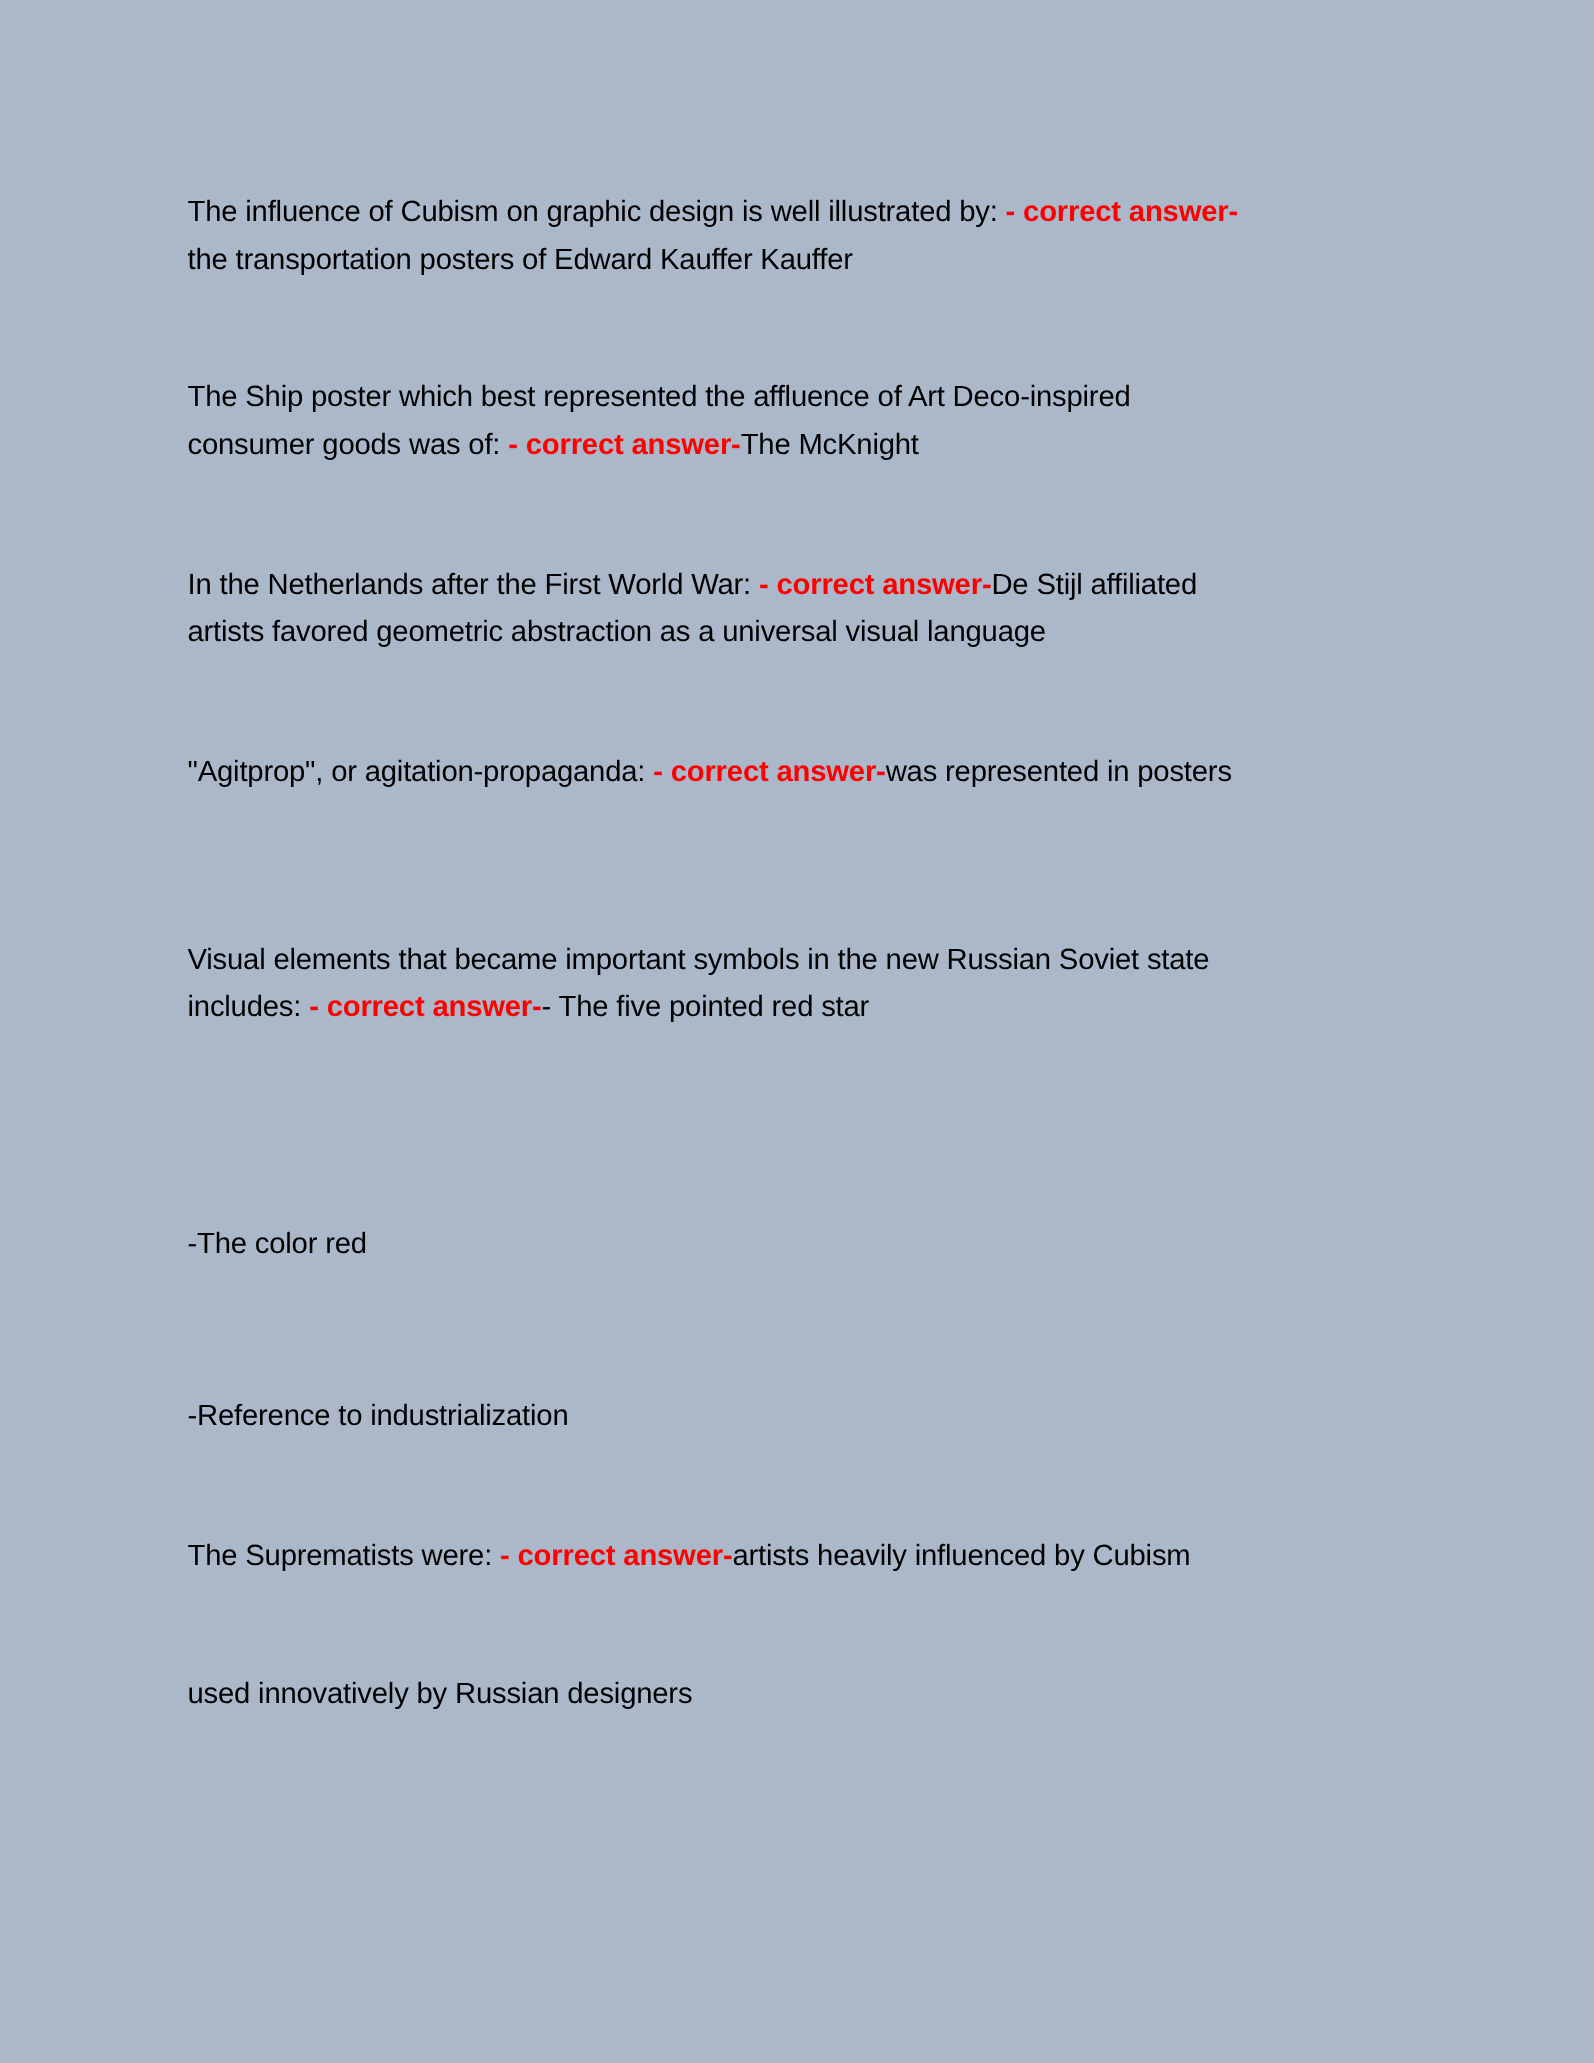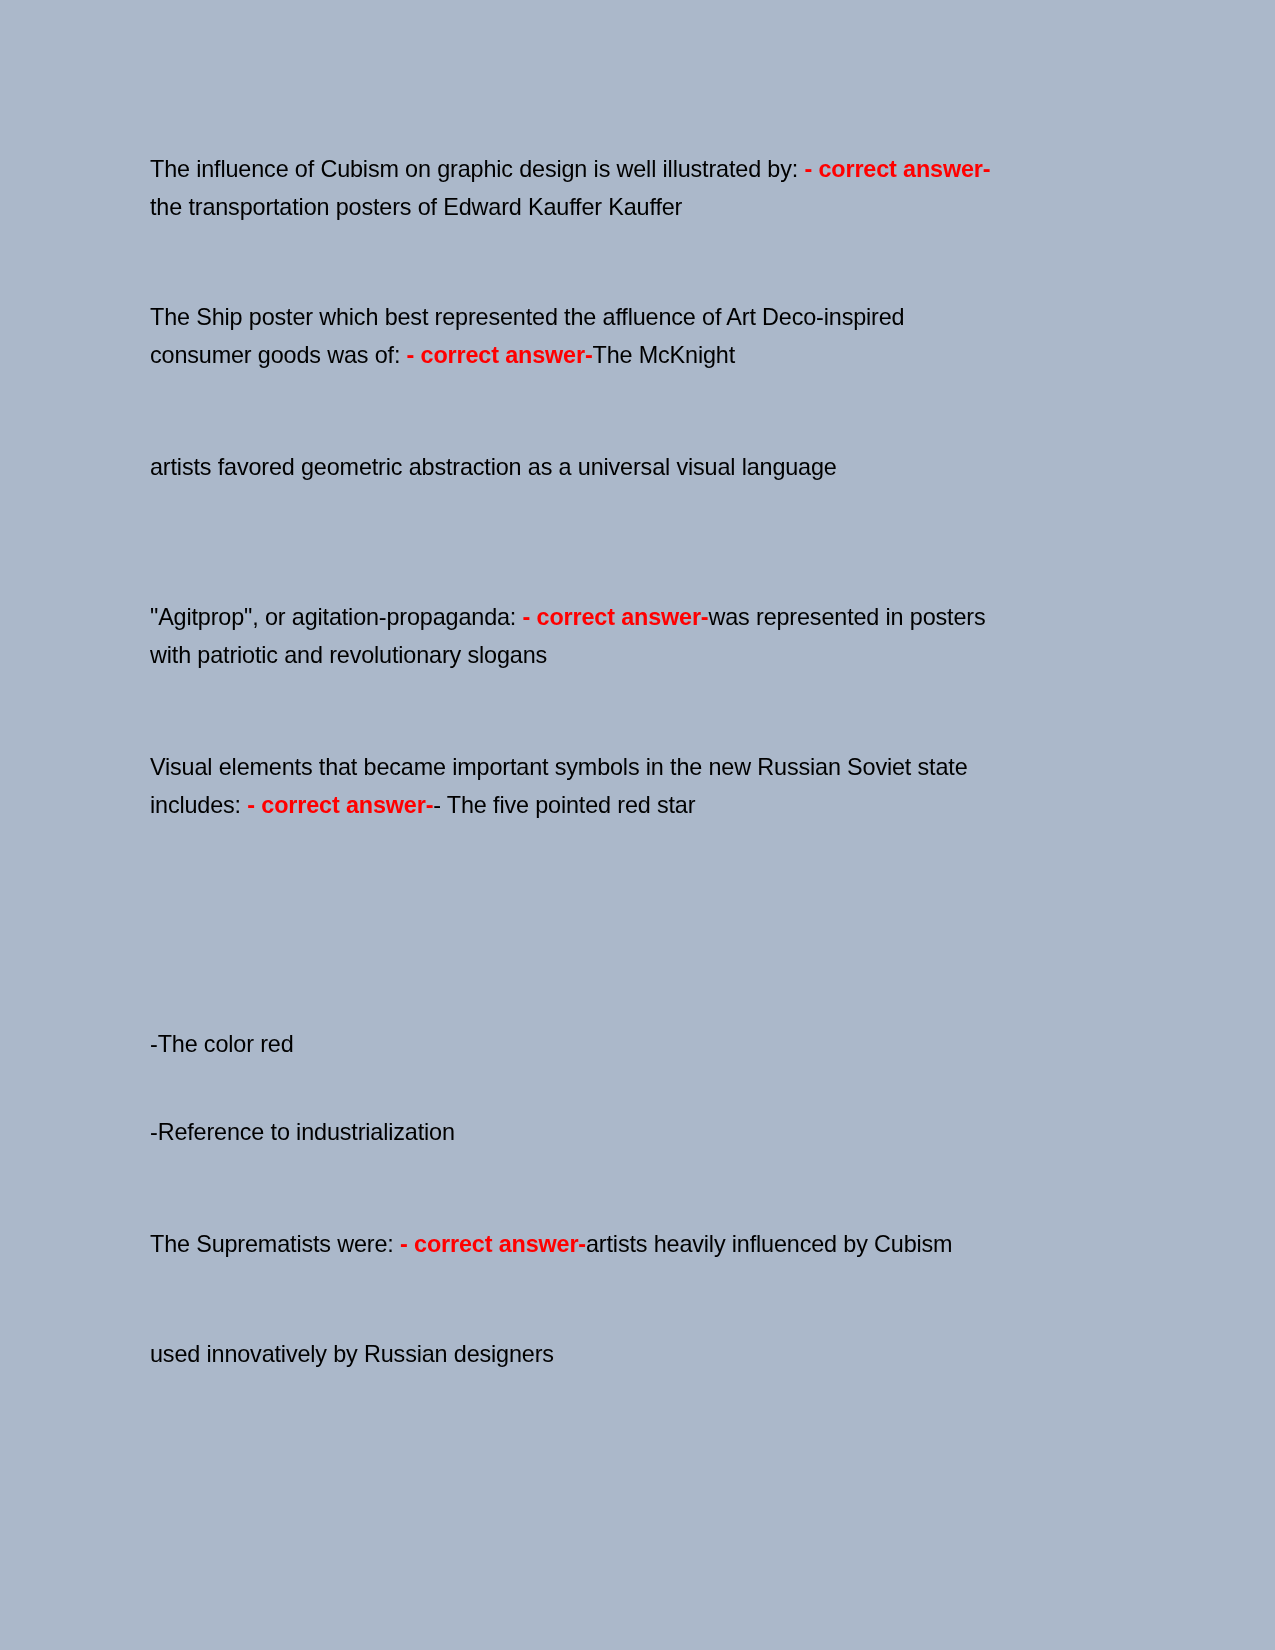--- a/index.html
+++ b/index.html
@@ -49,35 +49,35 @@
     <span class="line"><span>The influence of Cubism on graphic design is well illustrated by: </span><span class="ans">- correct answer-</span><span></span></span>
     <span class="line"><span>the transportation posters of Edward Kauffer Kauffer</span></span>
   </div>
 
   <div class="block" style="top:298px">
     <span class="line"><span>The Ship poster which best represented the affluence of Art Deco-inspired</span></span>
     <span class="line"><span>consumer goods was of: </span><span class="ans">- correct answer-</span><span>The McKnight</span></span>
   </div>
 
   <div class="block" style="top:448px">
+    <span class="line"><span>In the Netherlands after the First World War: </span><span class="ans">- correct answer-</span><span>De Stijl affiliated</span></span>
     <span class="line"><span>artists favored geometric abstraction as a universal visual language</span></span>
   </div>
 
   <div class="block" style="top:598px">
     <span class="line"><span>"Agitprop", or agitation-propaganda: </span><span class="ans">- correct answer-</span><span>was represented in posters</span></span>
-    <span class="line"><span>with patriotic and revolutionary slogans</span></span>
   </div>
 
   <div class="block" style="top:748px">
     <span class="line"><span>Visual elements that became important symbols in the new Russian Soviet state</span></span>
     <span class="line"><span>includes: </span><span class="ans">- correct answer-</span><span>- The five pointed red star</span></span>
   </div>
 
 
-  <div class="block" style="top:1025px">
+  <div class="block" style="top:975px">
     <span class="line"><span>-The color red</span></span>
   </div>
 
   <div class="block" style="top:1113px">
     <span class="line"><span>-Reference to industrialization</span></span>
   </div>
 
   <div class="block" style="top:1225px">
     <span class="line"><span>The Suprematists were: </span><span class="ans">- correct answer-</span><span>artists heavily influenced by Cubism</span></span>
   </div>

